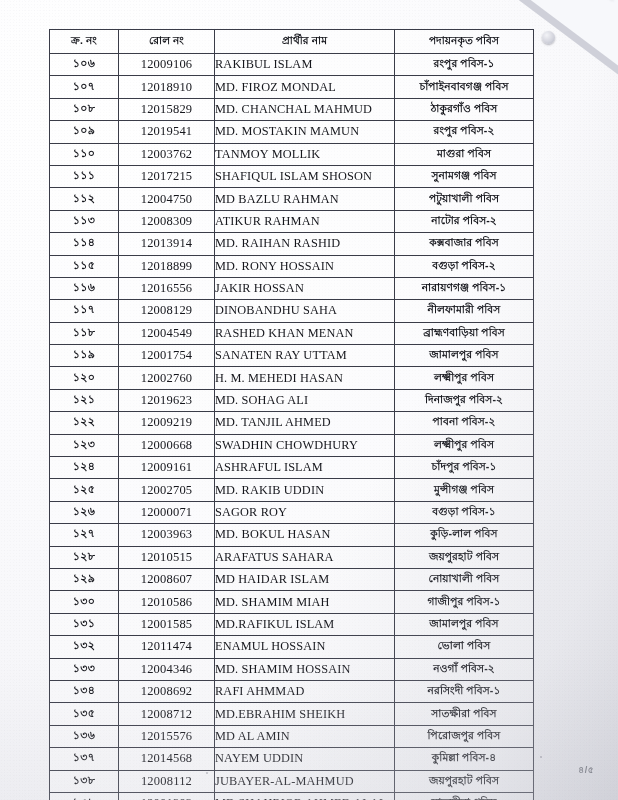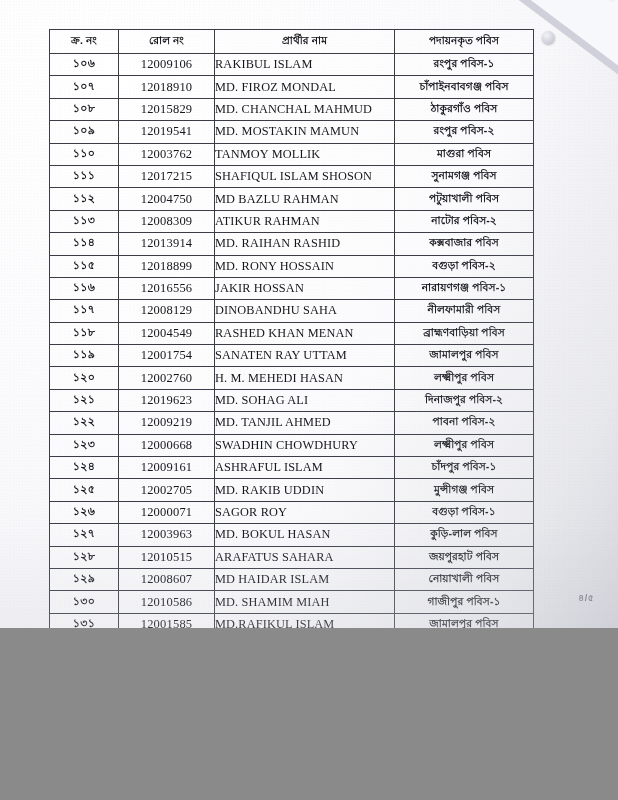--- a/index.html
+++ b/index.html
@@ -8,21 +8,21 @@
     background: #8a8a8a;
   }
   body {
     font-family: "Liberation Serif", serif;
   }
 
   
   .scan-page {
     position: relative;
     width: 618px;
-    height: 628px;
+    height: 800px;
     overflow: hidden;
     background:
       radial-gradient(circle at 18% 12%, #ffffff 0%, #fbfbfd 42%, #f1f1f5 100%);
   }
   
   .paper-shade {
     position: absolute;
     inset: 0;
     pointer-events: none;
     background:

